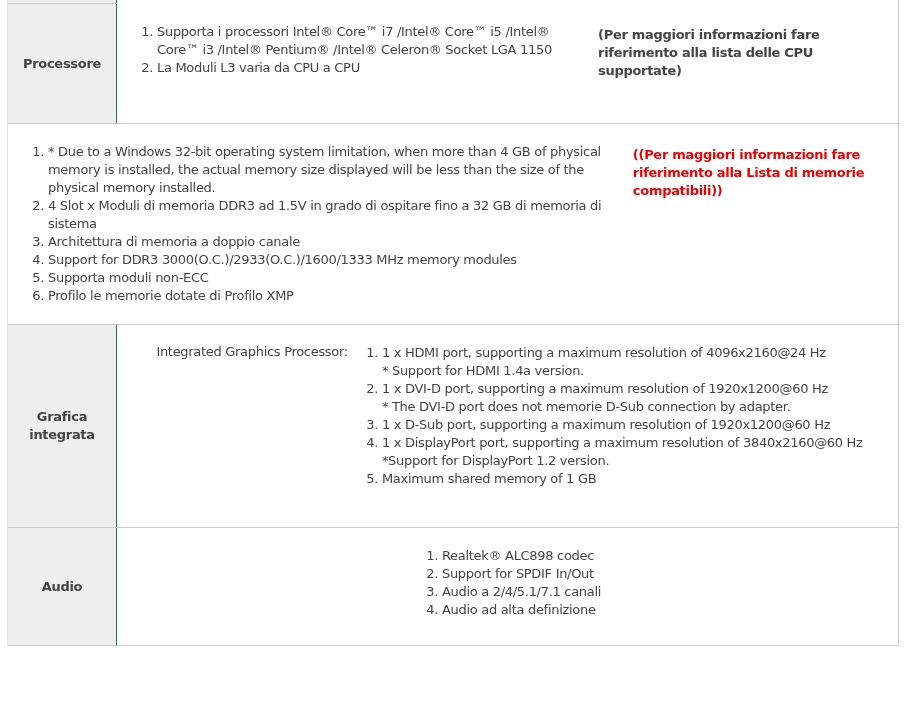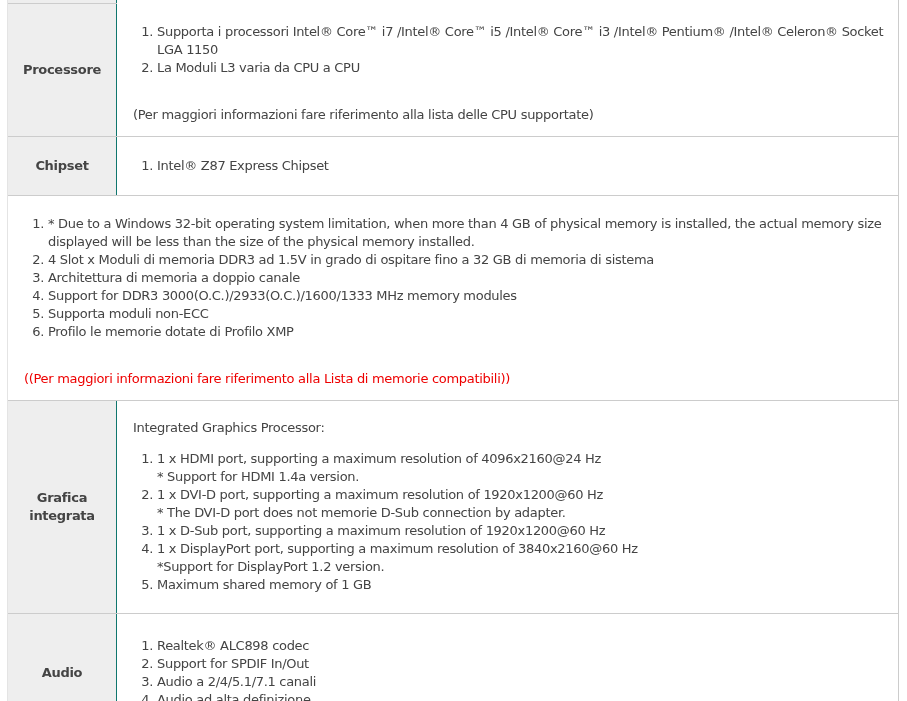--- a/index.html
+++ b/index.html
@@ -26,29 +26,29 @@
   .label-cell{
     width:109px;flex:0 0 109px;box-sizing:border-box;
     background:var(--label-bg);
     border-right:1px solid #0f766e;
     display:flex;align-items:center;justify-content:center;
     text-align:center;font-weight:bold;
     padding:0 10px;
   }
   .content-cell{
     flex:1;box-sizing:border-box;background:#fff;
-    display:flex;flex-direction:column;justify-content:center;
+    display:flex;flex-direction:row;justify-content:center;
     padding:6px 12px 6px 6px;
   }
   .content-cell p{margin:0;}
   .content-cell p.intro{margin:12px 0 0 10px;}
   .content-cell ol{margin:13px 0;padding-left:34px;}
   .content-cell li{line-height:18px;}
   .content-cell li .line{line-height:18px;}
-  .content-cell p.note{margin:16px 0 6px 10px;}
+  .content-cell p.note{margin:16px 0 6px 10px;font-weight:bold;}
   .content-cell p.note.red{color:var(--red);}
   
   .r0{min-height:119px;}
   .r1{min-height:58px;}
   .r2{min-height:188px;}
   .r3{min-height:202px;}
   .r4{min-height:117px;}
   
   .partial-top{height:3px;border-bottom:1px solid var(--border);}
   .partial-top .label-cell,.partial-bottom .label-cell{padding:0;}
@@ -75,32 +75,20 @@
                 <div class="line">Supporta i processori Intel® Core™ i7 /Intel® Core™ i5 /Intel® Core™ i3 /Intel® Pentium® /Intel® Celeron® Socket LGA 1150</div>
               </li>
               <li>
                 <div class="line">La Moduli L3 varia da CPU a CPU</div>
               </li>
             </ol>
             <p class="note">(Per maggiori informazioni fare riferimento alla lista delle CPU supportate)</p>
           </div>
   </div>
 
-  <div class="row r1">
-    <div class="label-cell">
-      <span class="label-text">Chipset</span>
-    </div>
-    <div class="content-cell">
-            <ol>
-              <li>
-                <div class="line">Intel® Z87 Express Chipset</div>
-              </li>
-            </ol>
-          </div>
-  </div>
 
   <div class="row r2">
     <div class="content-cell">
             <ol>
               <li>
                 <div class="line">* Due to a Windows 32-bit operating system limitation, when more than 4 GB of physical memory is installed, the actual memory size displayed will be less than the size of the physical memory installed.</div>
               </li>
               <li>
                 <div class="line">4 Slot x Moduli di memoria DDR3 ad 1.5V in grado di ospitare fino a 32 GB di memoria di sistema</div>
               </li>

